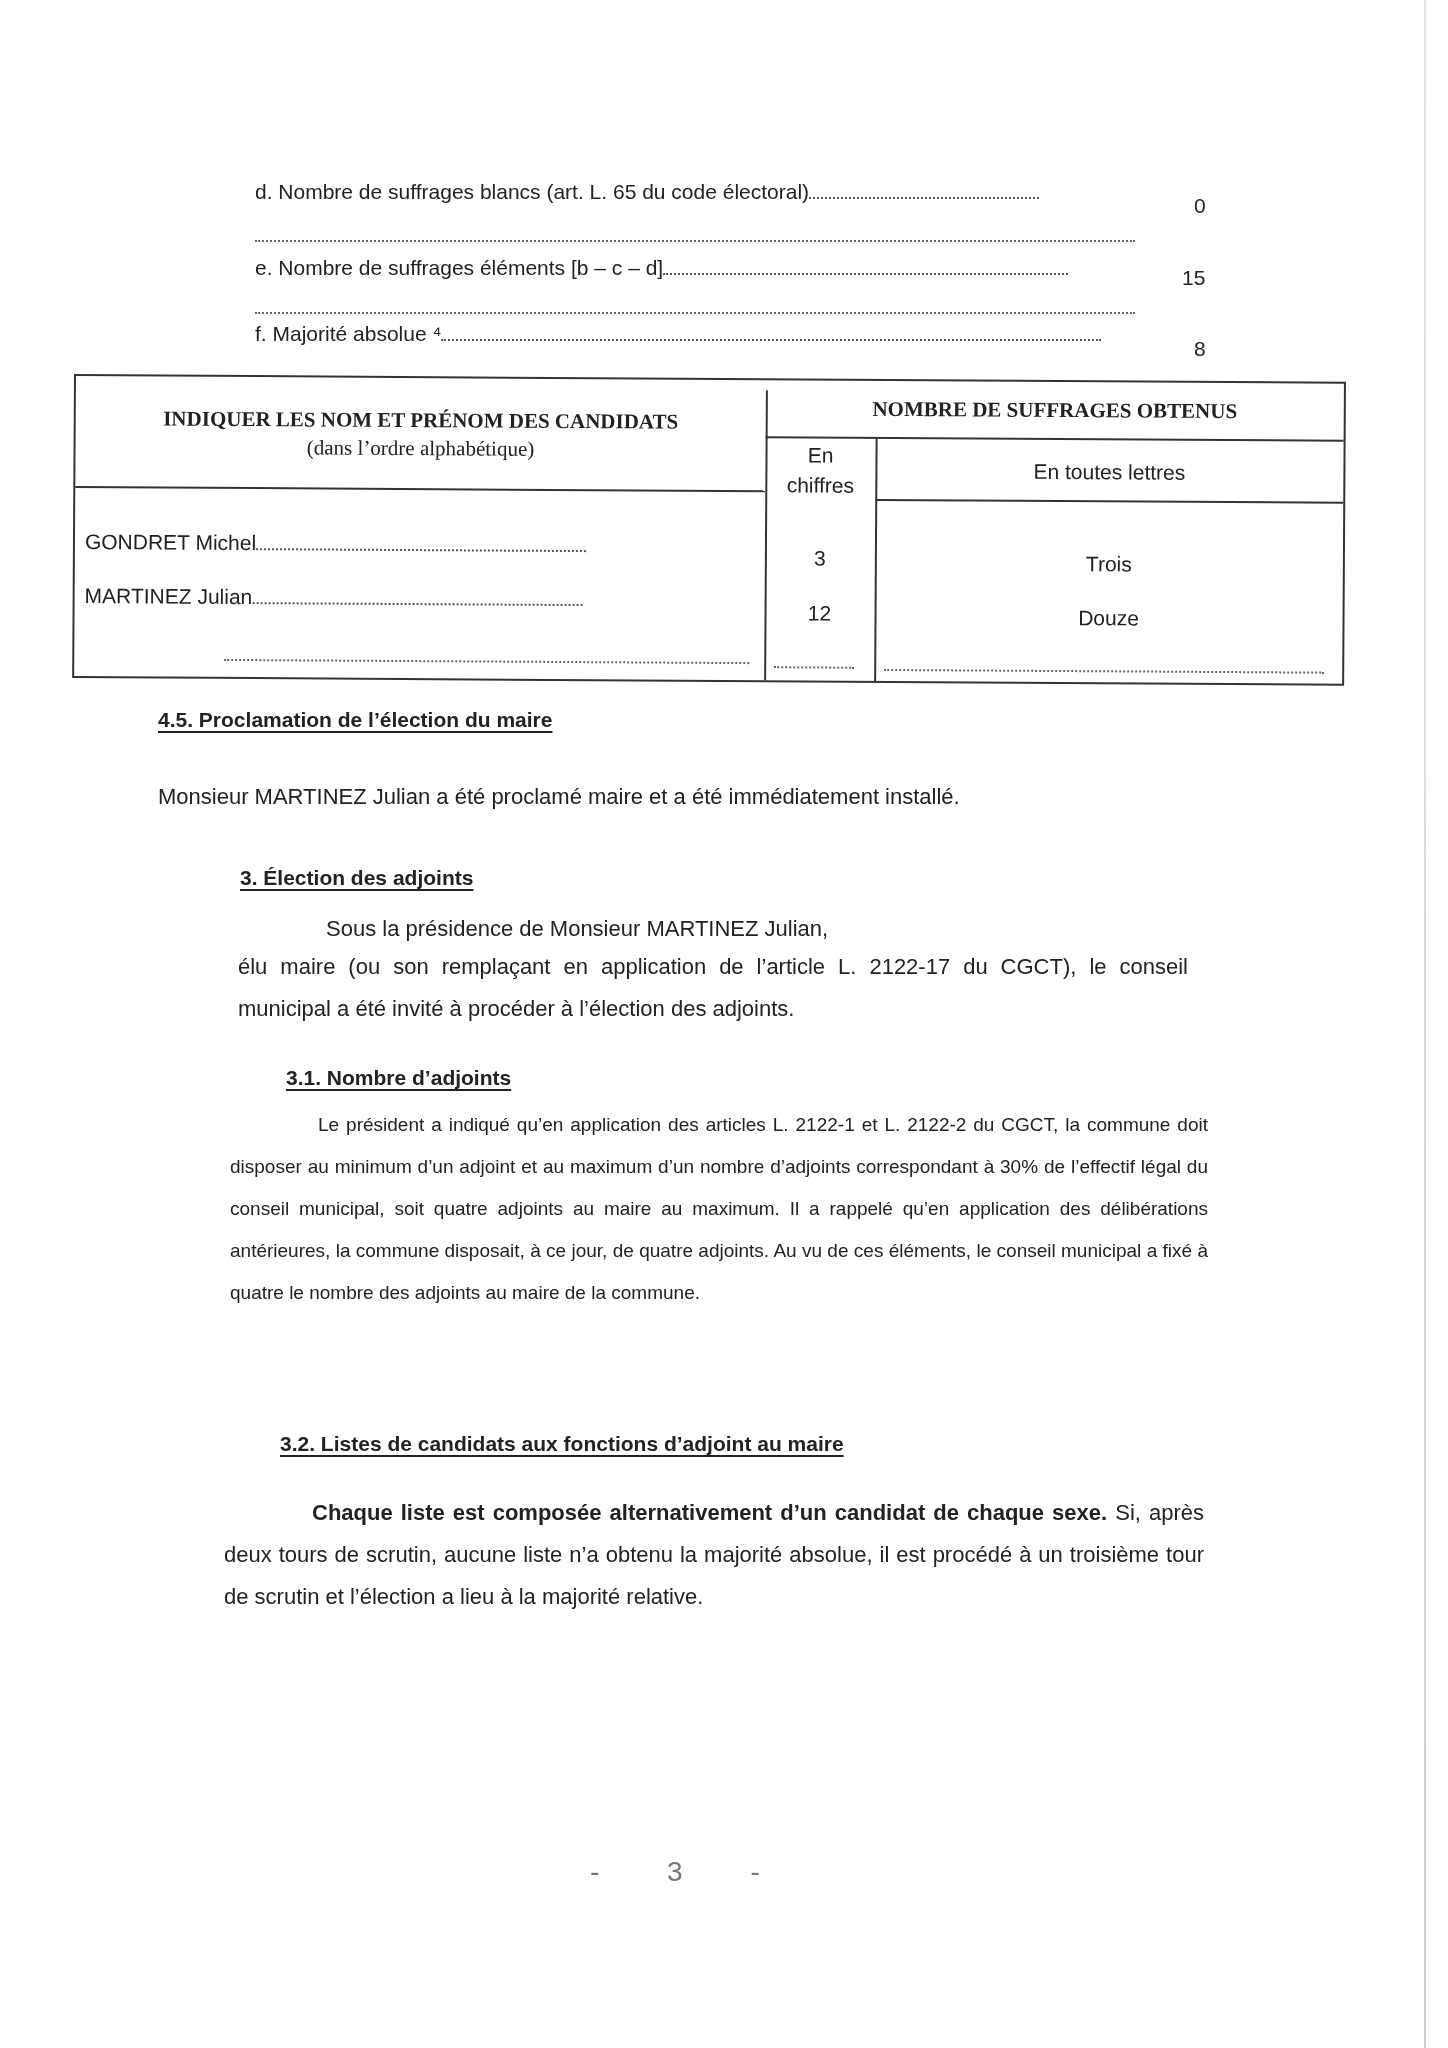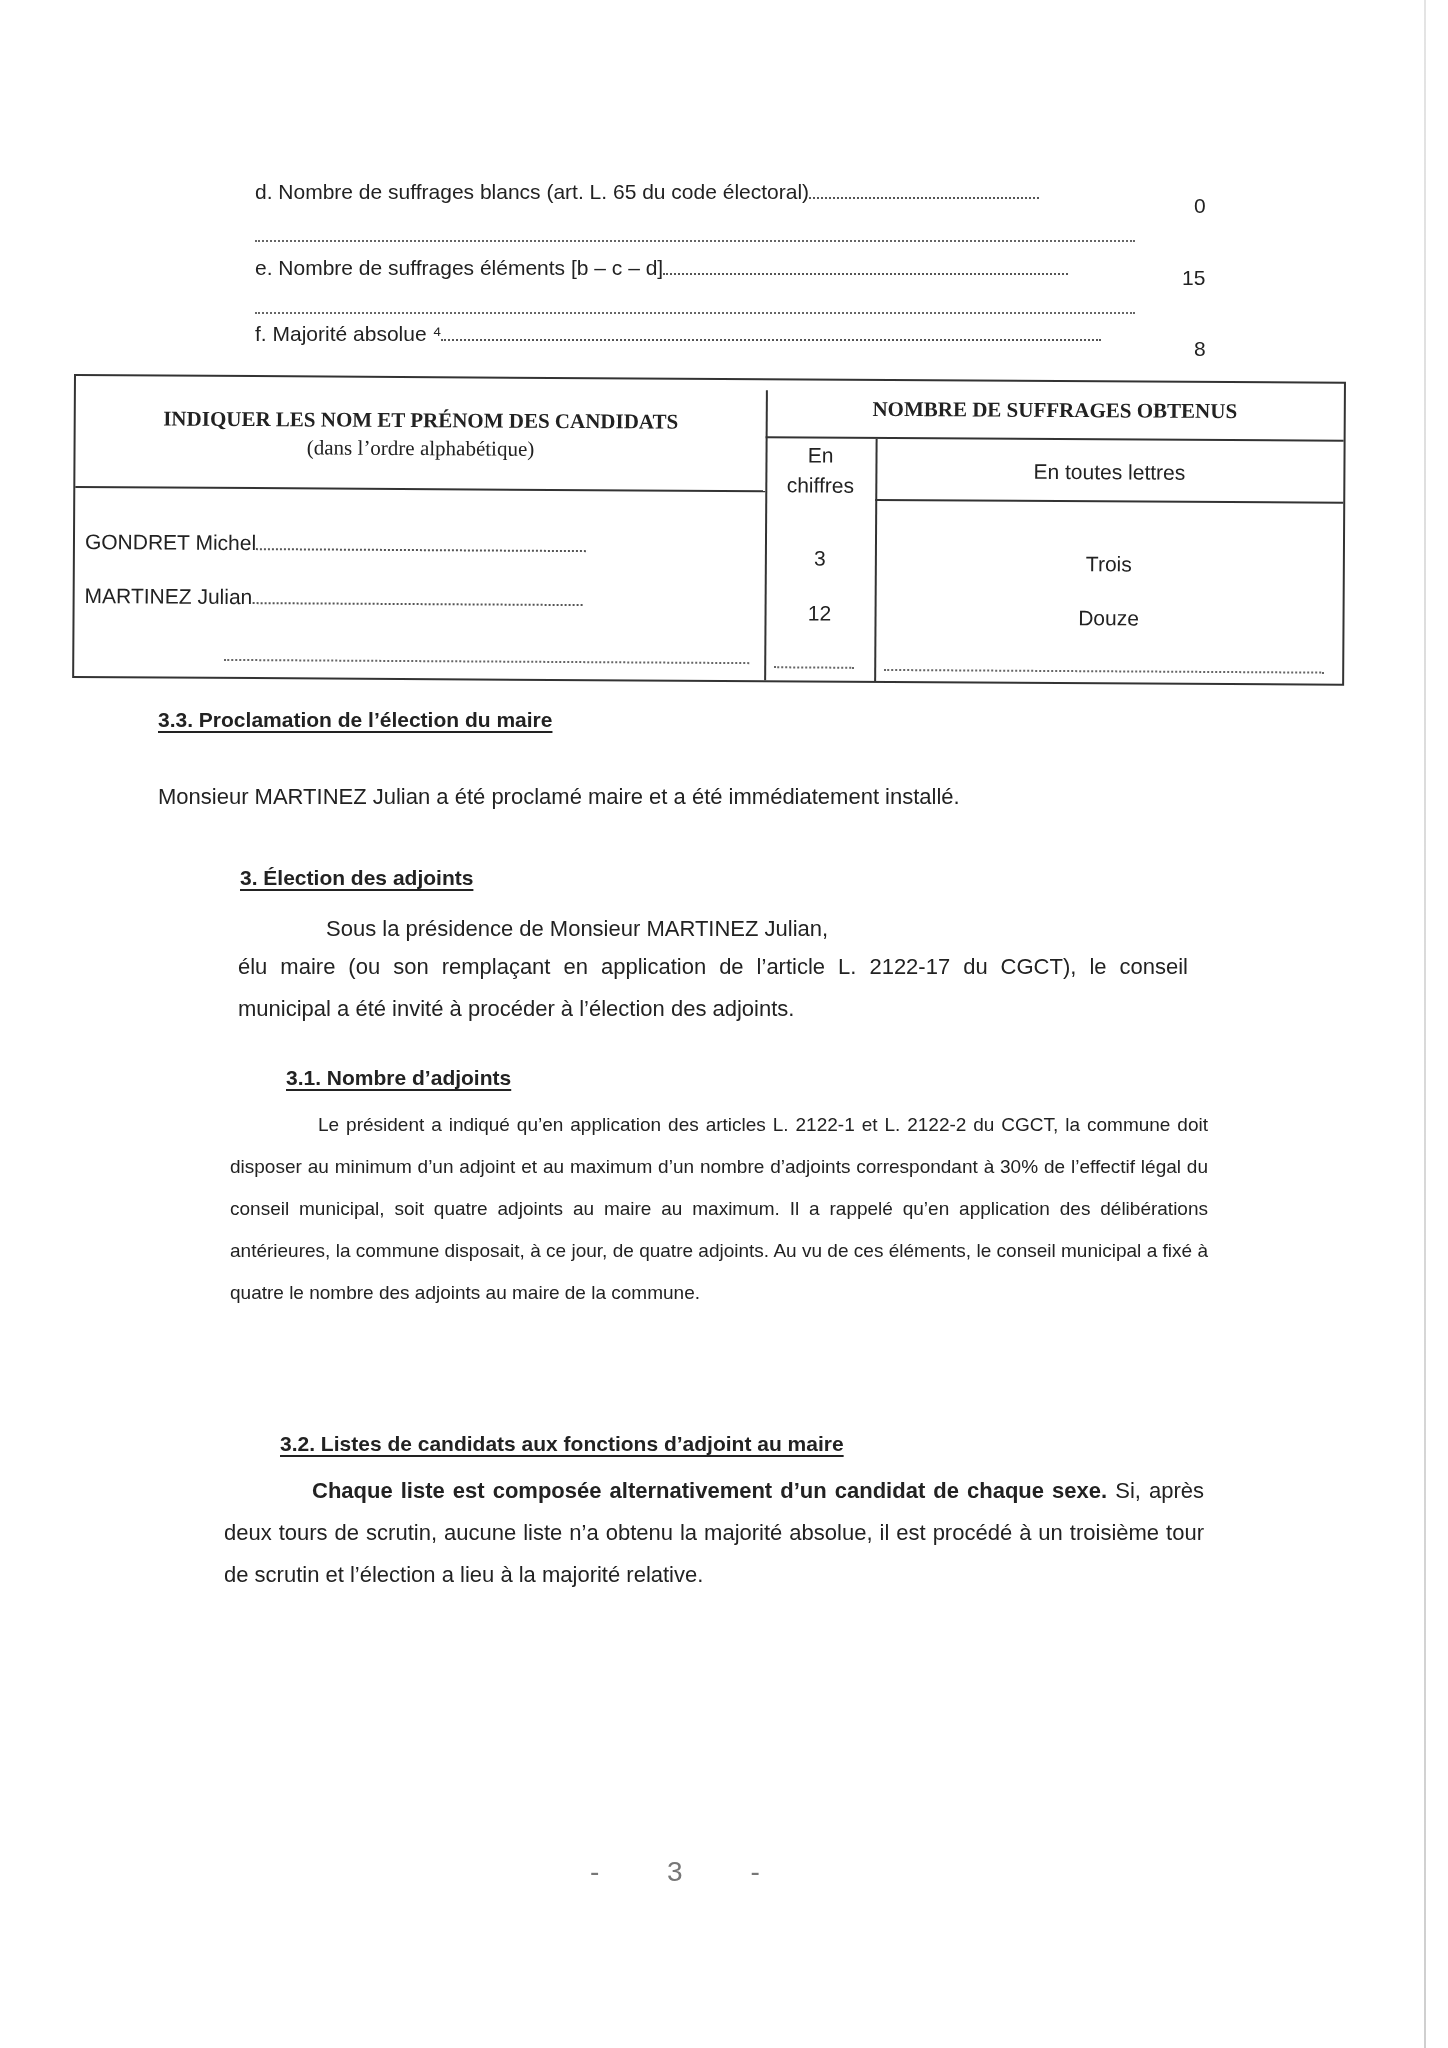--- a/index.html
+++ b/index.html
@@ -74,33 +74,33 @@
       <span>MARTINEZ Julian</span><span class="dots" style="width:330px"></span>
     </div>
     <div class="cell" style="left:690px; width:110px; text-align:center; top:221px;">12</div>
     <div class="cell" style="left:800px; right:0; text-align:center; top:224px;">Douze</div>
 
     <div class="fullrow" style="left:150px; width:525px; top:282px;"></div>
     <div class="fullrow" style="left:700px; width:80px; top:286px;"></div>
     <div class="fullrow" style="left:810px; width:440px; top:288px;"></div>
   </div>
 
-  <div class="heading" style="left:158px; top:708px;">3.3. Proclamation de l’élection du maire</div>
+  <div class="heading" style="left:158px; top:708px;">4.5. Proclamation de l’élection du maire</div>
   <div class="line" style="left:158px; top:784px; font-size:22px;">Monsieur MARTINEZ Julian a été proclamé maire et a été immédiatement installé.</div>
 
   <div class="heading" style="left:240px; top:866px;">3. Élection des adjoints</div>
   <div class="line" style="left:326px; top:916px; font-size:22px;">Sous la présidence de Monsieur MARTINEZ Julian,</div>
   <div class="para" style="left:238px; top:946px; width:950px; font-size:22px;">
     <p>élu maire (ou son remplaçant en application de l’article L. 2122-17 du CGCT), le conseil municipal a été invité à procéder à l’élection des adjoints.</p>
   </div>
 
   <div class="heading" style="left:286px; top:1066px;">3.1. Nombre d’adjoints</div>
   <div class="para" style="left:230px; top:1104px; width:978px; font-size:19px;">
     <p class="indent">Le président a indiqué qu’en application des articles L. 2122-1 et L. 2122-2 du CGCT, la commune doit disposer au minimum d’un adjoint et au maximum d’un nombre d’adjoints correspondant à 30% de l’effectif légal du conseil municipal, soit quatre adjoints au maire au maximum. Il a rappelé qu’en application des délibérations antérieures, la commune disposait, à ce jour, de quatre adjoints. Au vu de ces éléments, le conseil municipal a fixé à quatre le nombre des adjoints au maire de la commune.</p>
   </div>
 
   <div class="heading" style="left:280px; top:1432px;">3.2. Listes de candidats aux fonctions d’adjoint au maire</div>
   <div class="para" style="left:224px; top:1470px; width:980px; font-size:22px;">
-    <p class="indent" style=""><span class="bold">Chaque liste est composée alternativement d’un candidat de chaque sexe.</span><span> Si, après deux tours de scrutin, aucune liste n’a obtenu la majorité absolue, il est procédé à un troisième tour de scrutin et l’élection a lieu à la majorité relative.</span></p>
+    <p class="indent" style="margin-top:22px;"><span class="bold">Chaque liste est composée alternativement d’un candidat de chaque sexe.</span><span> Si, après deux tours de scrutin, aucune liste n’a obtenu la majorité absolue, il est procédé à un troisième tour de scrutin et l’élection a lieu à la majorité relative.</span></p>
   </div>
 
   <div class="pagenum">- 3 -</div>
 </div>
 
 </body></html>

